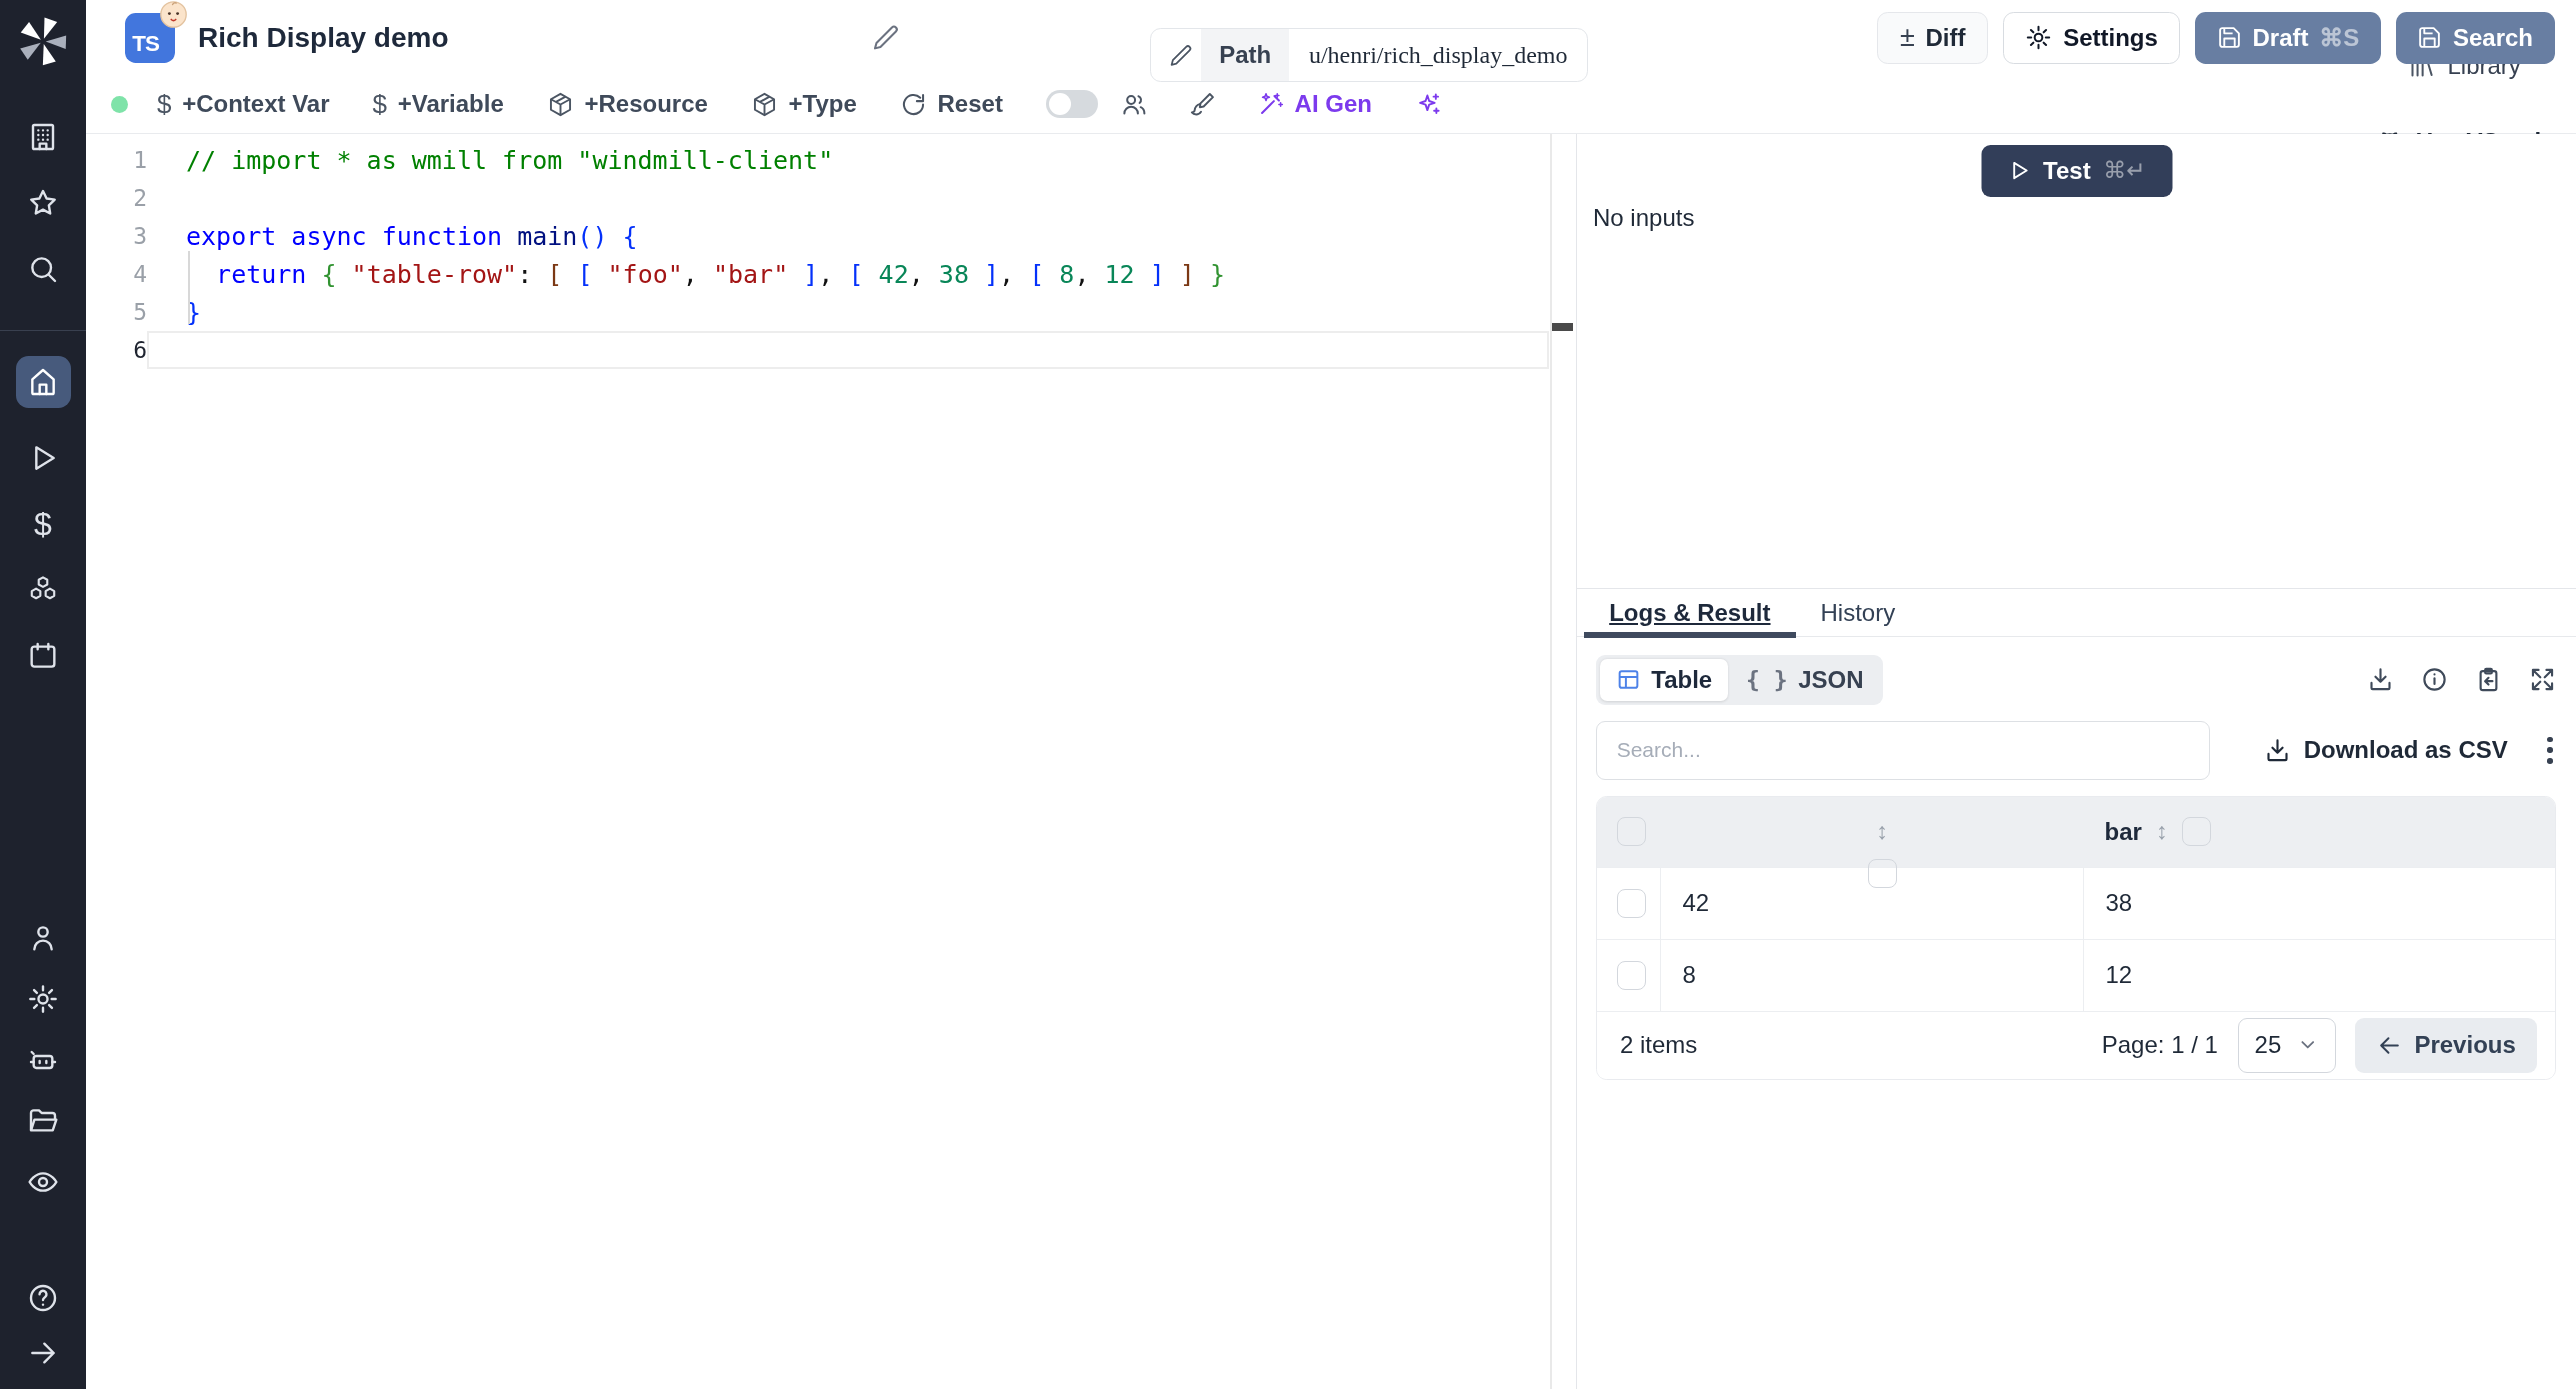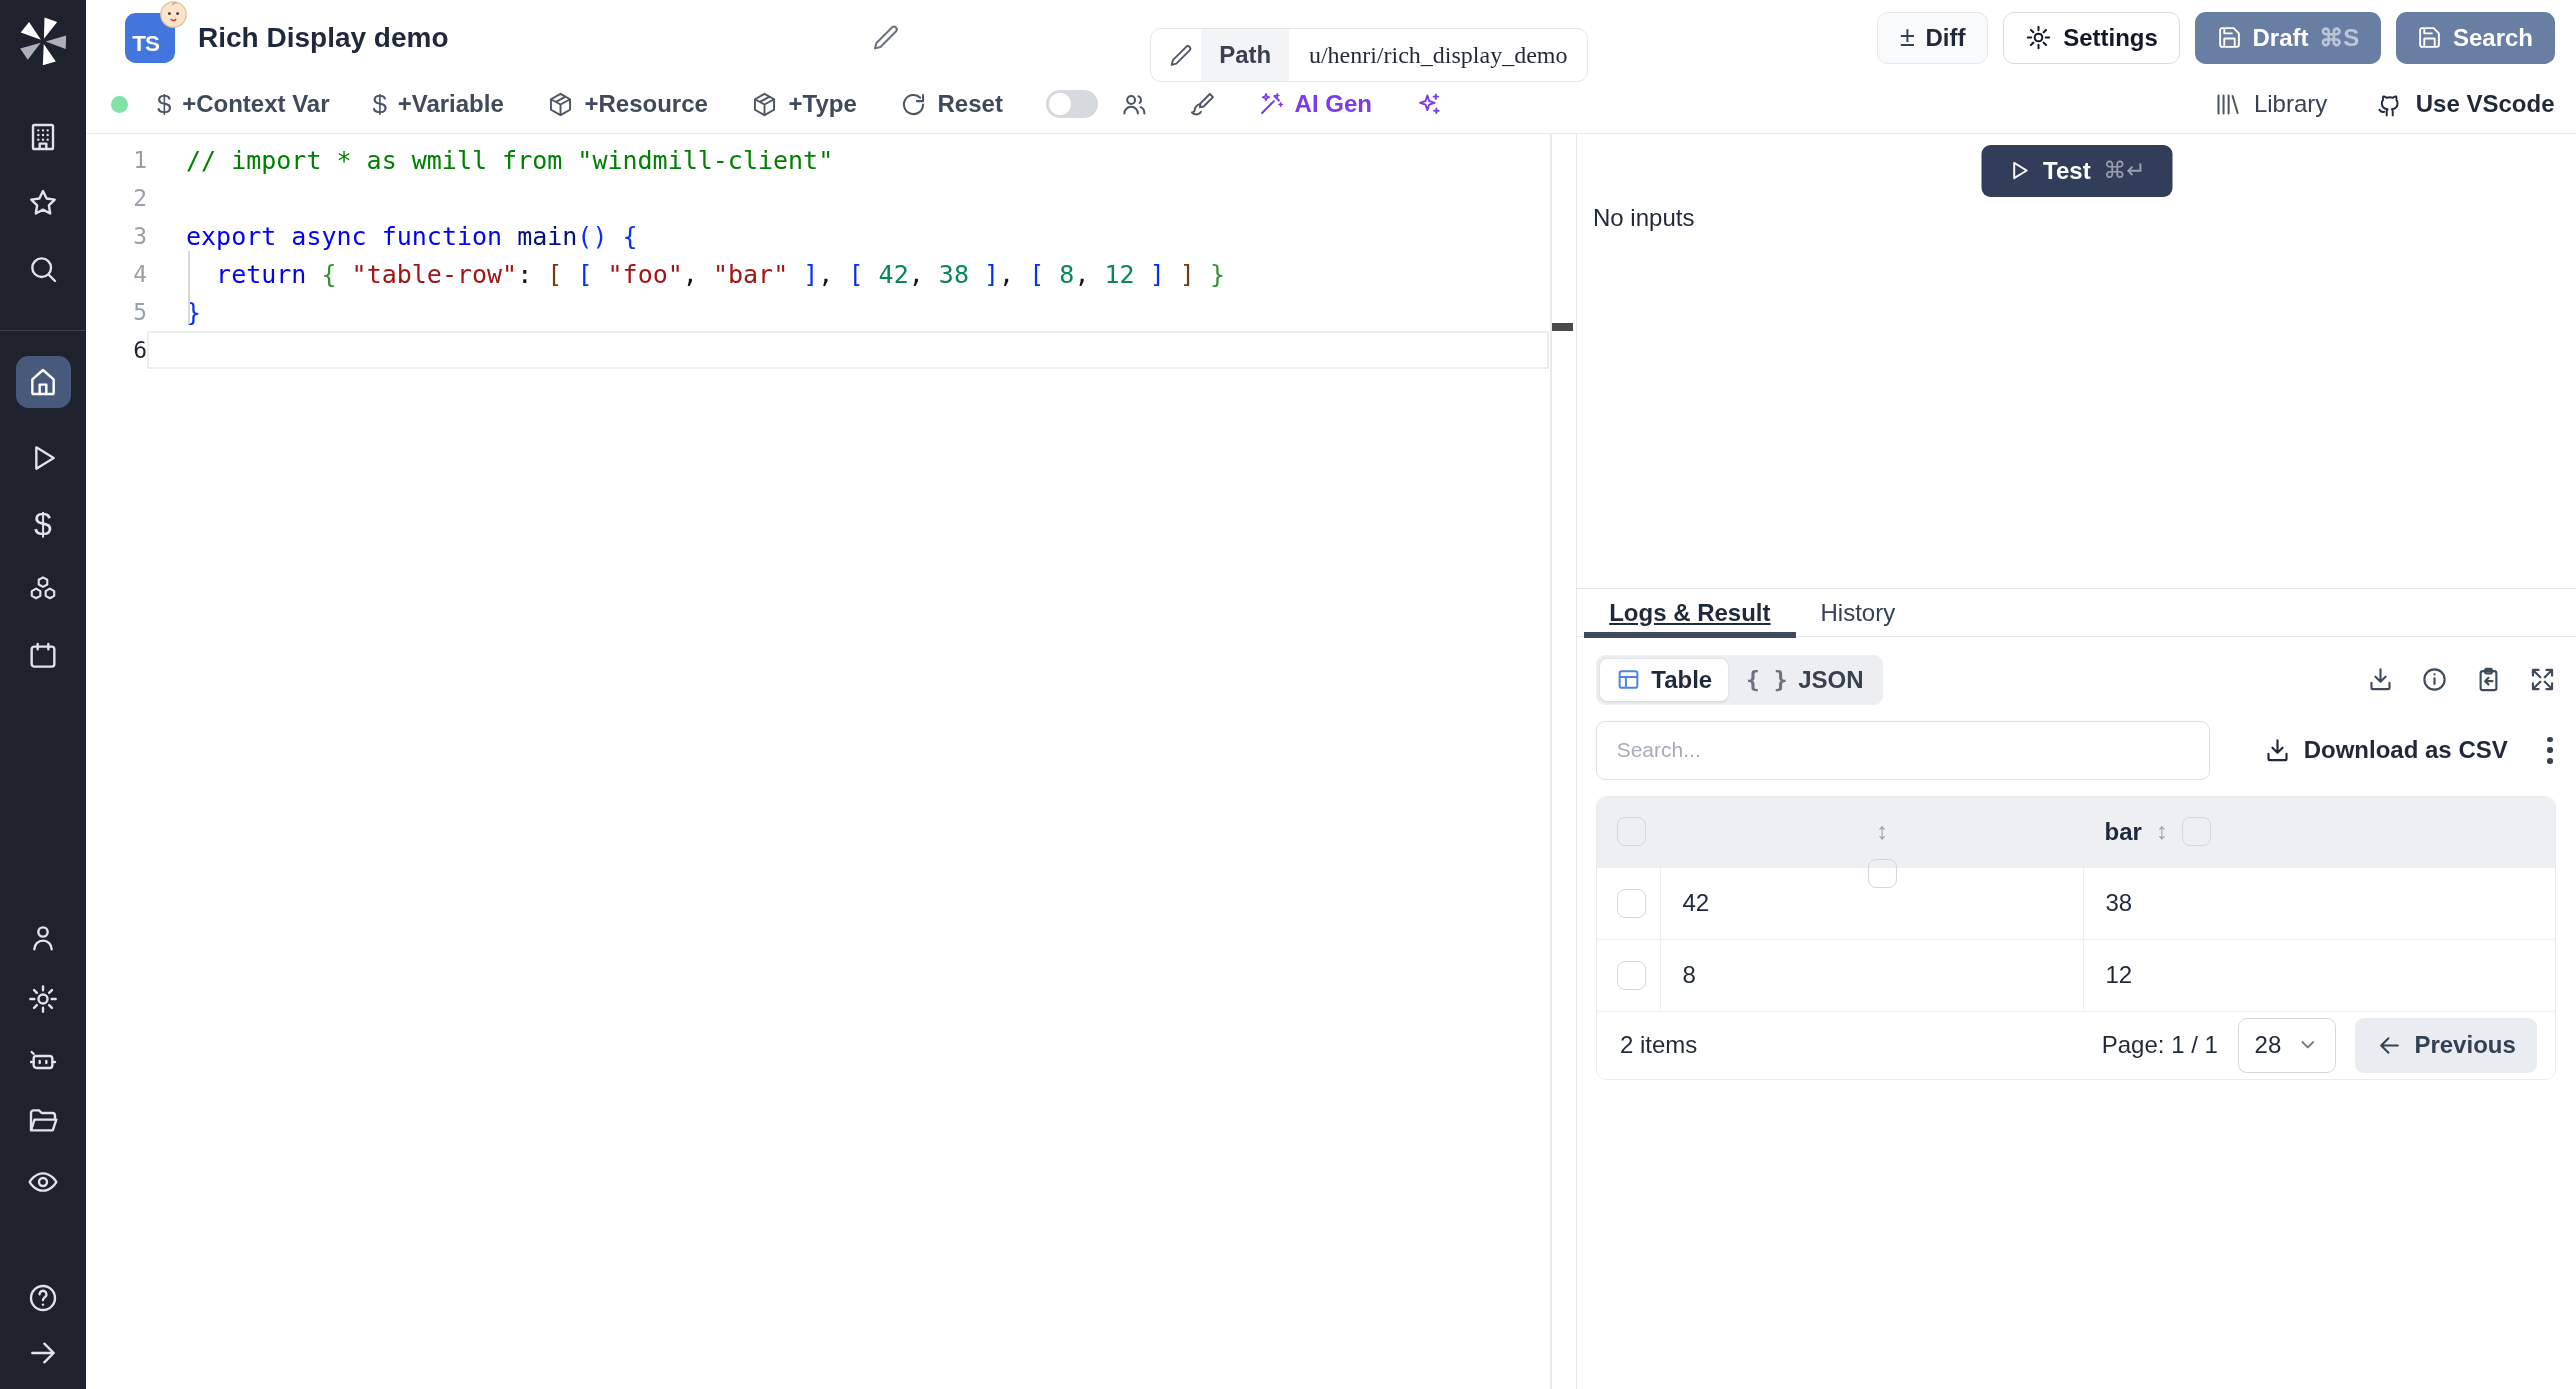--- a/index.html
+++ b/index.html
@@ -42,21 +42,21 @@
 
   
   .toolbar { height:59px; display:flex; align-items:center; padding:0 21.5px 0 25px; border-bottom:1.8px solid #e9ebee; flex-shrink:0; }
   .status-dot { width:17px; height:17px; border-radius:50%; background:#7fe3a9; margin-right:29px; flex-shrink:0; }
   .tb-btn { display:flex; align-items:center; gap:10.7px; color:#3f4a5a; font-size:24px; font-weight:600; margin-right:43px; cursor:pointer; white-space:nowrap; }
   .tb-icon { width:27px; height:27px; color:#4b5563; }
   .tb-dollar { font-size:26px; font-weight:500; color:#4b5563; }
   .toggle { width:52px; height:28px; border-radius:14.3px; background:#d6dade; position:relative; margin-right:23px; cursor:pointer; flex-shrink:0; }
   .toggle .knob { position:absolute; left:2.7px; top:2.7px; width:22.4px; height:22.4px; border-radius:50%; background:#fff; }
   .purple { color:#7c3aed !important; }
-  .toolbar-right { margin-left:auto; display:flex; align-items:center; gap:47px; }
+  .toolbar-right { margin-left:auto; display:flex; align-items:center; gap:47px;flex-direction:column; }
   .tb-link { display:flex; align-items:center; gap:12.5px; font-size:24px; color:#374151; cursor:pointer; }
   .tb-link.bold { font-weight:700; color:#1f2937; }
 
   
   .workspace { flex:1; display:flex; min-height:0; }
 
   
   .editor-pane { width:1491px; flex-shrink:0; border-right:1.8px solid #e4e6ea; position:relative; background:#fff; padding-top:7.2px; }
   .code-row { display:flex; height:38px; align-items:center; font-family:"DejaVu Sans Mono", monospace; font-size:25px; }
   .gutter-num { width:61px; text-align:right; color:#9aa0a8; font-size:23px; flex-shrink:0; user-select:none; }
@@ -515,21 +515,21 @@
                     <div class="cell c-foo">8</div>
                     <div class="cell c-bar">12</div>
                   </div>
                 </div>
 
               <div class="t-foot">
                 <span class="items-count">2 items</span>
                 <div class="foot-right">
                   <span class="page-text">Page: 1 / 1</span>
                   <div class="page-select">
-                    <span>28</span>
+                    <span>25</span>
                     <svg width="21.5" height="21.5" viewBox="0 0 24 24" fill="none" stroke="#6b7280" stroke-width="2" stroke-linecap="round" stroke-linejoin="round">
                         <path d="M6 9l6 6 6-6"></path>
                       </svg>
                   </div>
                   <div class="prev-btn">
                     <svg width="25" height="25" viewBox="0 0 24 24" fill="none" stroke="#334155" stroke-width="1.9" stroke-linecap="round" stroke-linejoin="round">
                         <path d="M20 12H4M11 5l-7 7 7 7"></path>
                       </svg>
                     <span>Previous</span>
                   </div>

